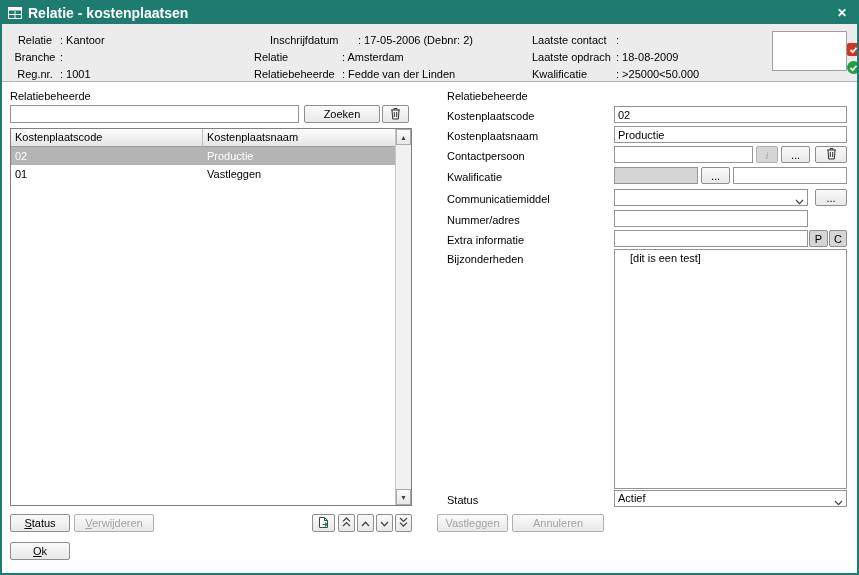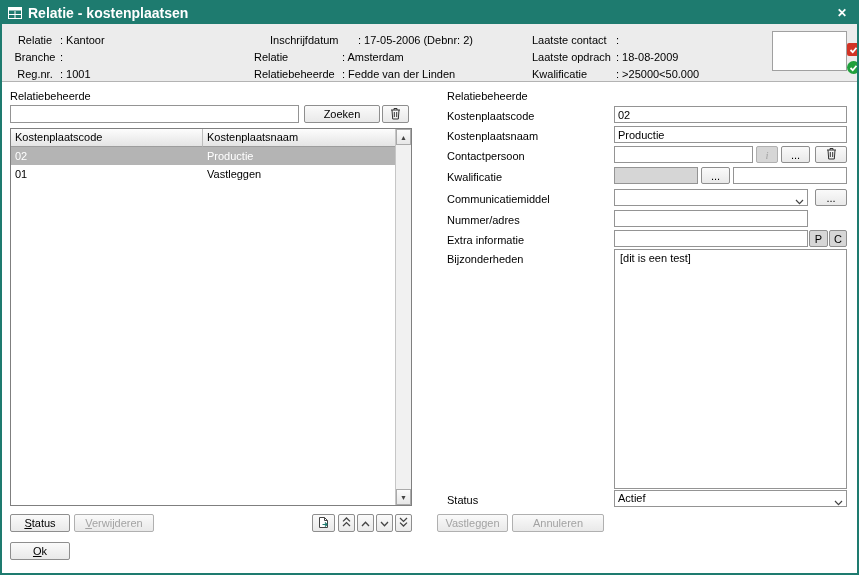--- a/index.html
+++ b/index.html
@@ -95,21 +95,21 @@
   
   .dlabel { position:absolute; left:445px; line-height:14px; }
   .selectbox {
     position:absolute; height:17px; border:1px solid #949494; background:#fff;
     padding:1px 16px 0 3px; overflow:hidden;
   }
   .selchev { position:absolute; right:3px; top:5px; }
   .txtarea {
     position:absolute; left:612px; top:247px; width:233px; height:240px;
     border:1px solid #949494; background:#fff; font-family:inherit; font-size:11px;
-    padding:2px 5px; resize:none; color:#000;
+    padding:2px 15px; resize:none; color:#000;
   }
 </style>
 </head>
 <body>
 
 <div class="window">
 
   <div class="titlebar">
     <span class="titleicon">
       <svg width="14" height="12" viewBox="0 0 14 12">

